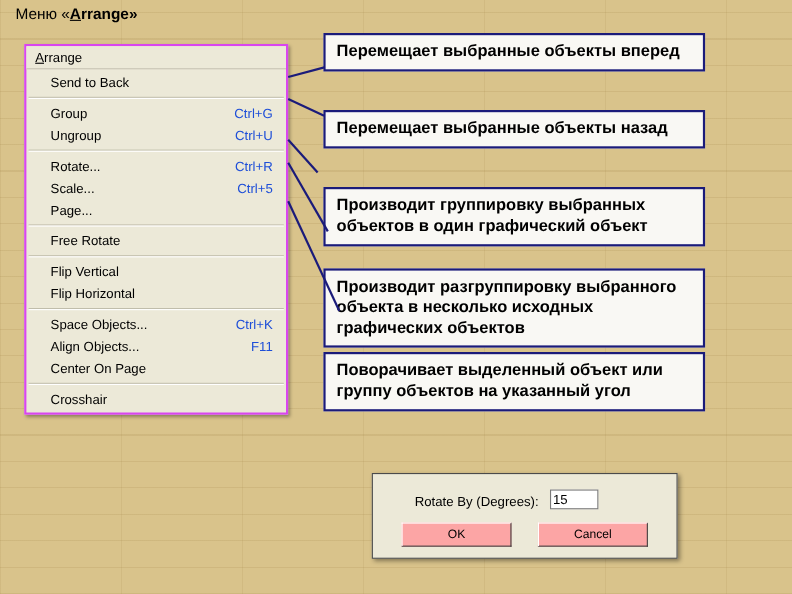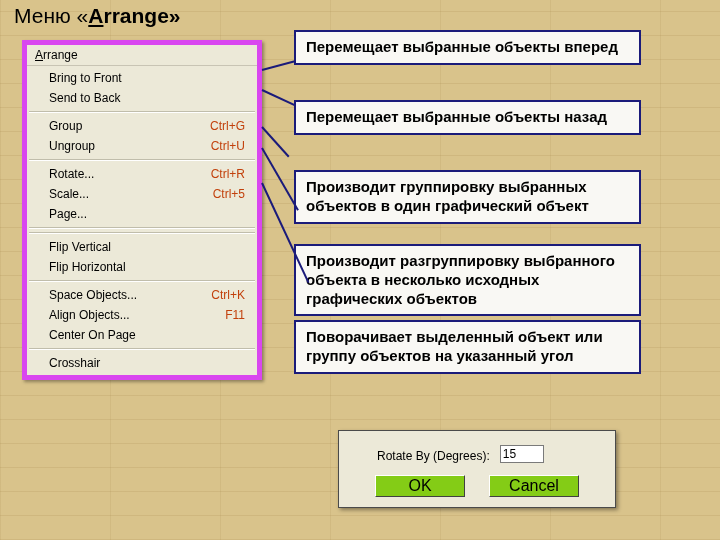--- a/index.html
+++ b/index.html
@@ -12,53 +12,53 @@
     background: #d9c38b;
     background-image:
       repeating-linear-gradient(0deg, rgba(160,130,70,.18) 0 1px, transparent 1px 24px),
       repeating-linear-gradient(90deg, rgba(160,130,70,.14) 0 1px, transparent 1px 110px);
     position: relative;
     overflow: hidden;
   }
   .title {
     position: absolute;
     left: 14px; top: 4px;
-    font-size: 21px;
+    font-size: 14px;
     color: #000;
   }
   .title .u { text-decoration: underline; }
   .title .b { font-weight: 700; }
   
   .menu {
     position: absolute;
     left: 22px; top: 40px;
     width: 240px;
     background: #ece9d8;
-    border: 5px solid #d946ef;
+    border: 2px solid #d946ef;
     box-shadow: 2px 2px 3px rgba(0,0,0,.35);
   }
   .menu-header {
     padding: 3px 8px;
     border-bottom: 1px solid #c8c4b4;
     background: #ece9d8;
   }
   .menu-header .ul { text-decoration: underline; }
   .menu ul { list-style: none; margin: 0; padding: 2px 0; }
   .menu li {
     display: flex; justify-content: space-between;
     padding: 3px 12px 3px 22px;
     cursor: default;
   }
   .menu li.sep {
     padding: 0; margin: 3px 2px;
     border-top: 1px solid #c0bdab;
     border-bottom: 1px solid #fff;
     height: 0;
   }
-  .menu .shortcut { color: #c2410c; }
+  .menu .shortcut { color: #1d4ed8; }
   
   .callout {
     position: absolute;
     left: 294px;
     width: 347px;
     background: #f9f8f4;
     border: 2px solid #1b1b7a;
     padding: 6px 10px;
     font-size: 15px;
     font-weight: 700;
@@ -114,45 +114,41 @@
     border: 1px solid #7a7a7a;
     font-size: 12px;
     padding: 1px 2px;
     text-align: left;
   }
   .dialog .buttons {
     display: flex; gap: 24px; justify-content: center;
     margin-top: 12px;
   }
   .dialog button {
-    width: 90px; height: 22px;
-    background: #84cc16;
+    width: 100px; height: 22px;
+    background: #fca5a5;
     border: 1px solid #404040;
     border-top-color: #fff; border-left-color: #fff;
-    font-family: inherit; font-size: 16px;
+    font-family: inherit; font-size: 11px;
     cursor: default;
   }
 </style>
 </head>
 <body>
 
 <div class="title">
   <span>Меню «</span><span class="b"><span class="u">A</span><span>rrange»</span></span>
 </div>
 
 <div class="menu">
   <div class="menu-header">
     <span class="ul">A</span><span>rrange</span>
   </div>
   <ul id="menu-list">
       <li>
-        <span>Bring to Front</span>
-        <span class="shortcut"></span>
-      </li>
-      <li>
         <span>Send to Back</span>
         <span class="shortcut"></span>
       </li>
       <li class="sep"></li>
       <li>
         <span>Group</span>
         <span class="shortcut">Ctrl+G</span>
       </li>
       <li>
         <span>Ungroup</span>
@@ -165,20 +161,24 @@
       </li>
       <li>
         <span>Scale...</span>
         <span class="shortcut">Ctrl+5</span>
       </li>
       <li>
         <span>Page...</span>
         <span class="shortcut"></span>
       </li>
       <li class="sep"></li>
+      <li>
+        <span>Free Rotate</span>
+        <span class="shortcut"></span>
+      </li>
       <li class="sep"></li>
       <li>
         <span>Flip Vertical</span>
         <span class="shortcut"></span>
       </li>
       <li>
         <span>Flip Horizontal</span>
         <span class="shortcut"></span>
       </li>
       <li class="sep"></li>

